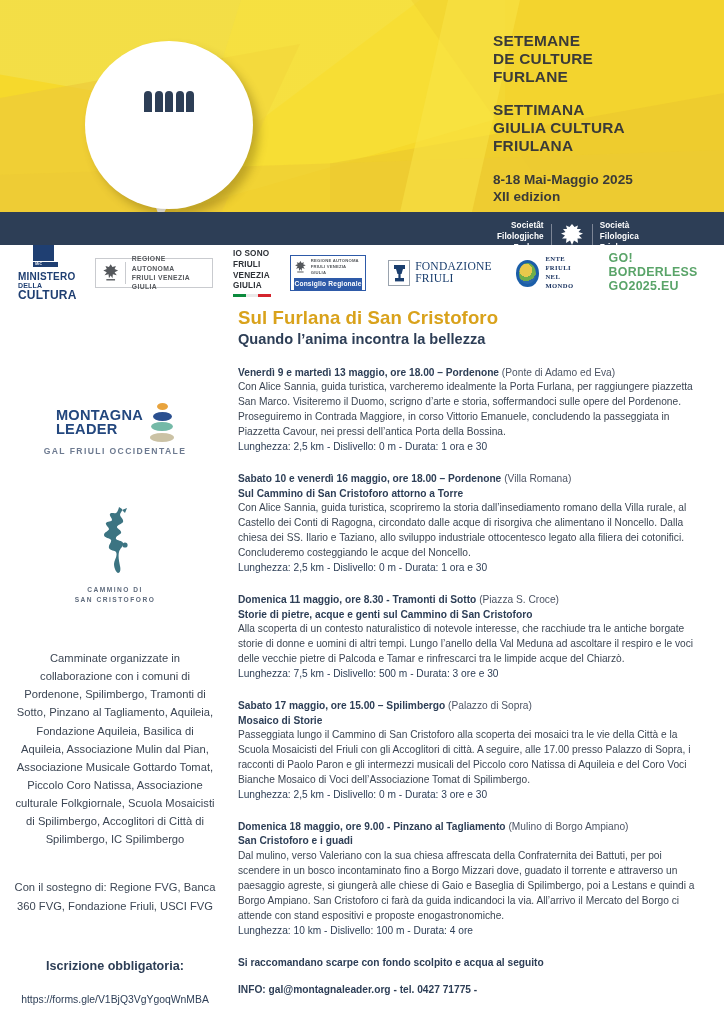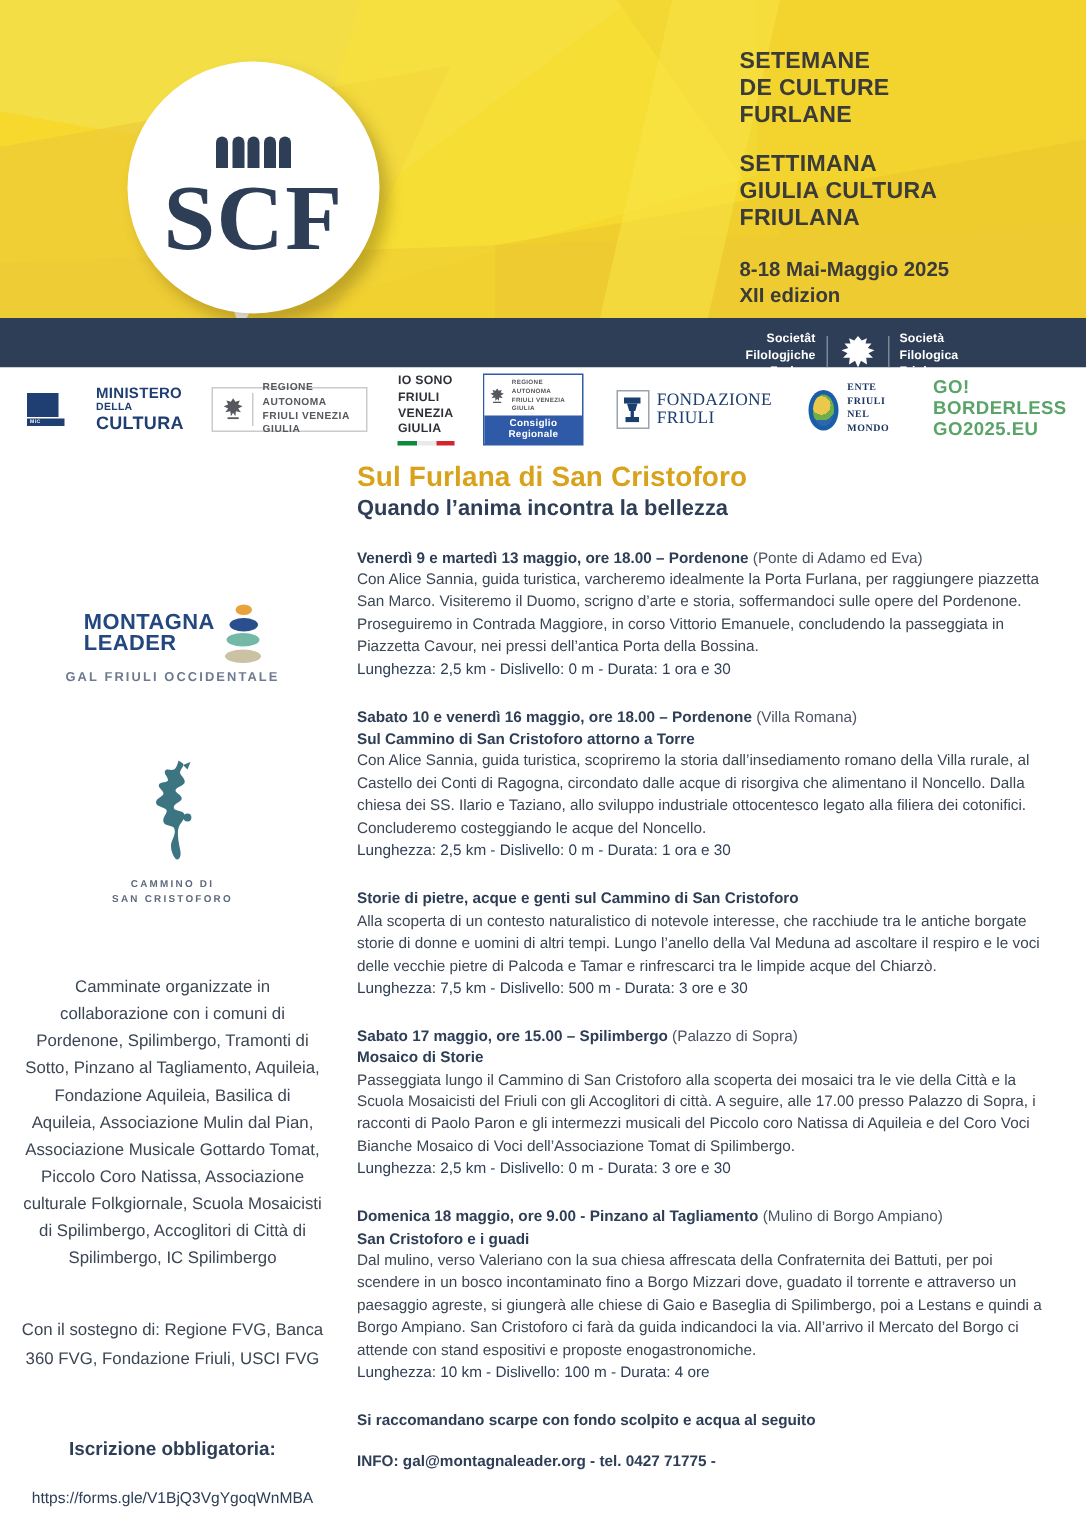--- a/index.html
+++ b/index.html
@@ -82,21 +82,21 @@
   .sfil-eagle{ width:26px; height:30px; position:relative; }
   .sfil-eagle svg{ display:block; }
   .sfil-sep{ width:1px; height:26px; background:#7d8696; }
 
   
   .logo-strip{
     position:relative; height:56px; background:#fff;
     display:flex; align-items:center; padding:0 12px; gap:0;
   }
   .logo{ display:flex; align-items:center; }
-  .l-min{ margin-left:6px; gap:18px; }
+  .l-min{ margin-left:6px; gap:5px;flex-direction:column; }
   .min-emblem{ width:28px; height:22px; position:relative; }
   .min-emblem .sq{ position:absolute; left:0; top:0; width:21px; height:16px; background:#1f3f72;}
   .min-emblem .bar{ position:absolute; left:0; bottom:0; width:25px; height:5px; background:#1f3f72;}
   .min-emblem .bar span{ position:absolute; left:2px; top:0.5px; font-size:3.4px; color:#fff; font-weight:700; letter-spacing:.3px;}
   .min-txt{ color:#1f3f72; font-weight:700; line-height:1.02; }
   .min-txt .a{ font-size:10px; letter-spacing:.2px;}
   .min-txt .b{ font-size:7px; letter-spacing:.2px;}
   .min-txt .c{ font-size:12px; letter-spacing:.2px;}
 
   .l-regione{ margin-left:18px; border:1px solid #c9cbcf; height:30px; align-items:center; padding:0 6px; gap:6px;}
@@ -194,21 +194,20 @@
     <div class="scf-bubble">
       <div class="bubble-tail"></div>
       <div class="bubble-body"></div>
       <div class="scf-cols">
         <i></i>
           <i></i>
           <i></i>
           <i></i>
           <i></i>
       </div>
-      <div class="scf-word">SCF</div>
     </div>
 
     <div class="hero-titles">
       <div class="ht-line">SETEMANE</div>
       <div class="ht-line">DE CULTURE</div>
       <div class="ht-line">FURLANE</div>
       <div class="ht-block2">
         <div class="ht-line">SETTIMANA</div>
         <div class="ht-line">GIULIA CULTURA</div>
         <div class="ht-line">FRIULANA</div>
@@ -392,20 +391,23 @@
       <div class="event">
         <div class="ev-when">
           <span>Sabato 10 e venerdì 16 maggio, ore 18.00 – Pordenone</span> <span class="place">(Villa Romana)</span>
         </div>
         <div class="ev-name">Sul Cammino di San Cristoforo attorno a Torre</div>
         <div class="ev-desc">Con Alice Sannia, guida turistica, scopriremo la storia dall’insediamento romano della Villa rurale, al Castello dei Conti di Ragogna, circondato dalle acque di risorgiva che alimentano il Noncello. Dalla chiesa dei SS. Ilario e Taziano, allo sviluppo industriale ottocentesco legato alla filiera dei cotonifici. Concluderemo costeggiando le acque del Noncello.</div>
         <div class="ev-stats">Lunghezza: 2,5 km - Dislivello: 0 m - Durata: 1 ora e 30</div>
       </div>
 
       <div class="event">
+        <div class="ev-when">
+          <span>Domenica 11 maggio, ore 8.30 - Tramonti di Sotto</span> <span class="place">(Piazza S. Croce)</span>
+        </div>
         <div class="ev-name">Storie di pietre, acque e genti sul Cammino di San Cristoforo</div>
         <div class="ev-desc">Alla scoperta di un contesto naturalistico di notevole interesse, che racchiude tra le antiche borgate storie di donne e uomini di altri tempi. Lungo l’anello della Val Meduna ad ascoltare il respiro e le voci delle vecchie pietre di Palcoda e Tamar e rinfrescarci tra le limpide acque del Chiarzò.</div>
         <div class="ev-stats">Lunghezza: 7,5 km - Dislivello: 500 m - Durata: 3 ore e 30</div>
       </div>
 
       <div class="event">
         <div class="ev-when">
           <span>Sabato 17 maggio, ore 15.00 – Spilimbergo</span> <span class="place">(Palazzo di Sopra)</span>
         </div>
         <div class="ev-name">Mosaico di Storie</div>

